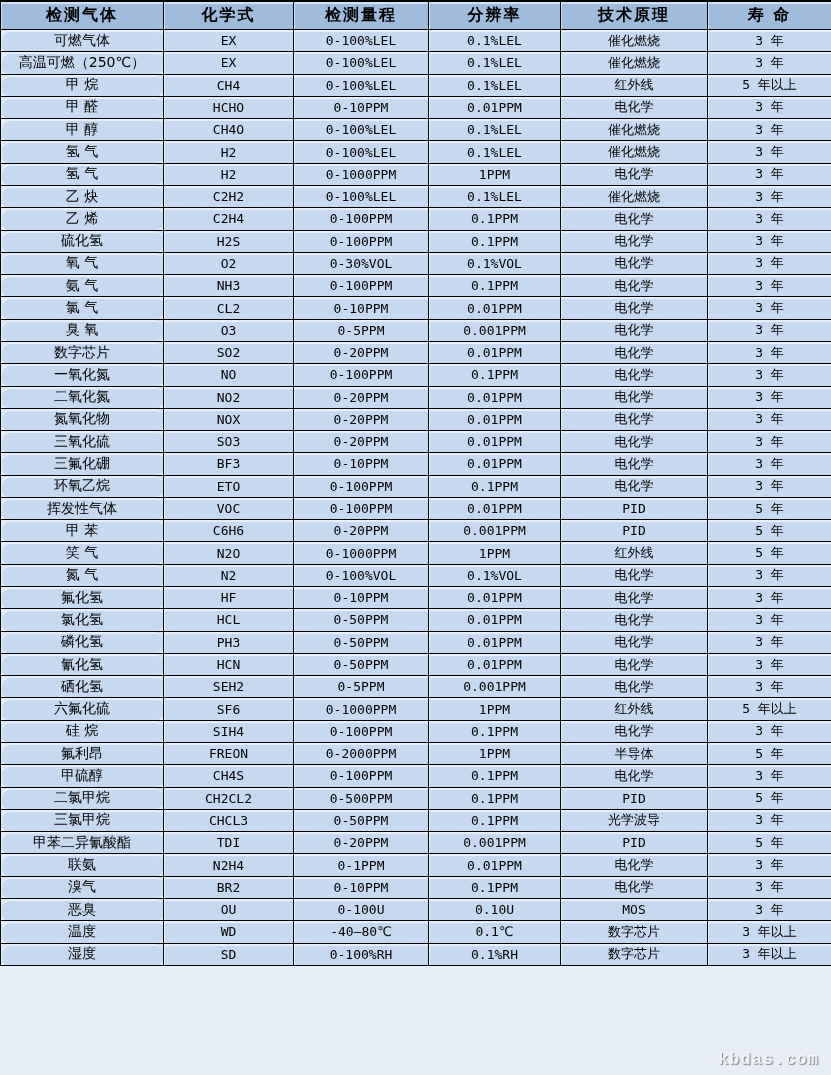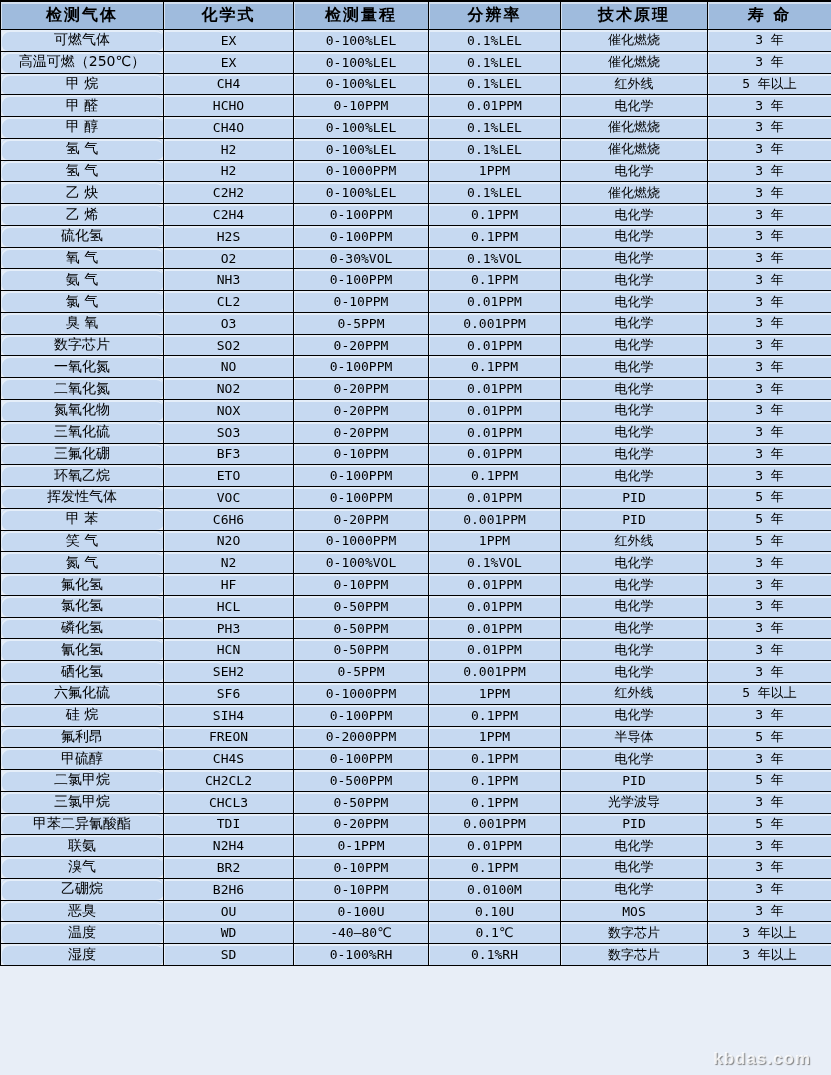--- a/index.html
+++ b/index.html
@@ -35,22 +35,22 @@
     background:var(--row-bg);
     font-size:13px;
     font-family:"DejaVu Sans Mono","DejaVu Sans",monospace;
   }
   td.gas-name{
     font-size:14px;
     font-family:"DejaVu Sans","Liberation Sans",sans-serif;
     border-radius:8px;
   }
   .watermark{
-    position:absolute;right:20px;bottom:6px;
-    font-family:Liberation Sans, sans-serif;
+    position:absolute;right:12px;bottom:6px;
+    font-family:Liberation Mono, monospace;
     font-weight:bold;font-size:17px;
     color:rgba(255,255,255,0.82);
     text-shadow:1px 1px 1px rgba(110,110,110,0.85);
     letter-spacing:1px;
     pointer-events:none;
   }
 </style>
 </head>
 <body>
 
@@ -381,28 +381,20 @@
         </tr>
         <tr>
           <td class="gas-name">溴气</td>
           <td>BR2</td>
           <td>0-10PPM</td>
           <td>0.1PPM</td>
           <td>电化学</td>
           <td>3 年</td>
         </tr>
         <tr>
-          <td class="gas-name">乙硼烷</td>
-          <td>B2H6</td>
-          <td>0-10PPM</td>
-          <td>0.0100M</td>
-          <td>电化学</td>
-          <td>3 年</td>
-        </tr>
-        <tr>
           <td class="gas-name">恶臭</td>
           <td>OU</td>
           <td>0-100U</td>
           <td>0.10U</td>
           <td>MOS</td>
           <td>3 年</td>
         </tr>
         <tr>
           <td class="gas-name">温度</td>
           <td>WD</td>

